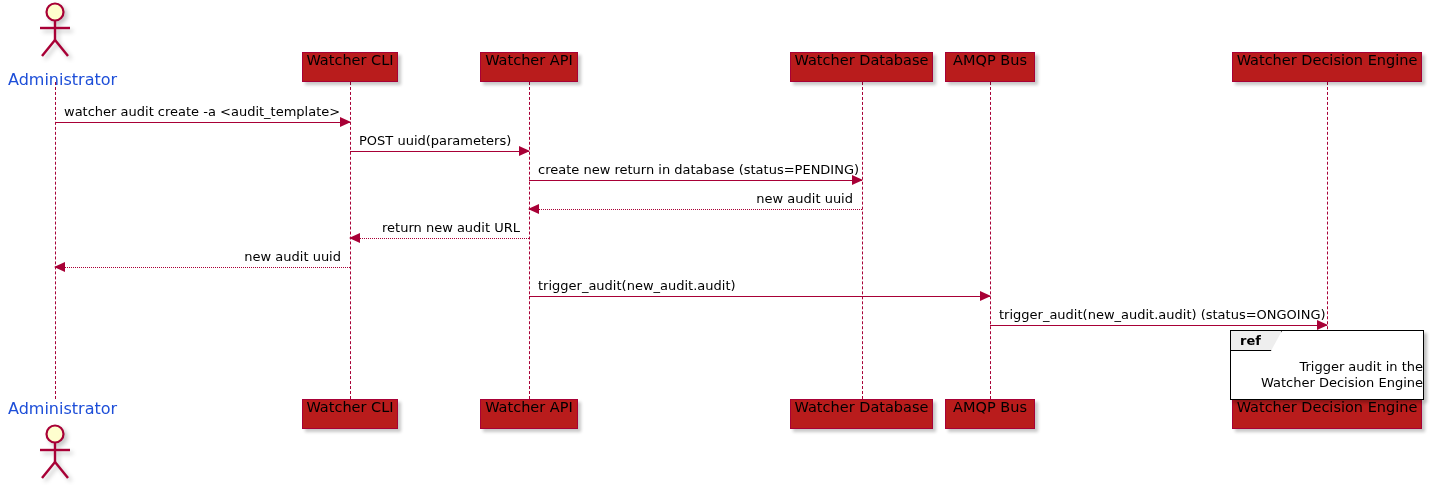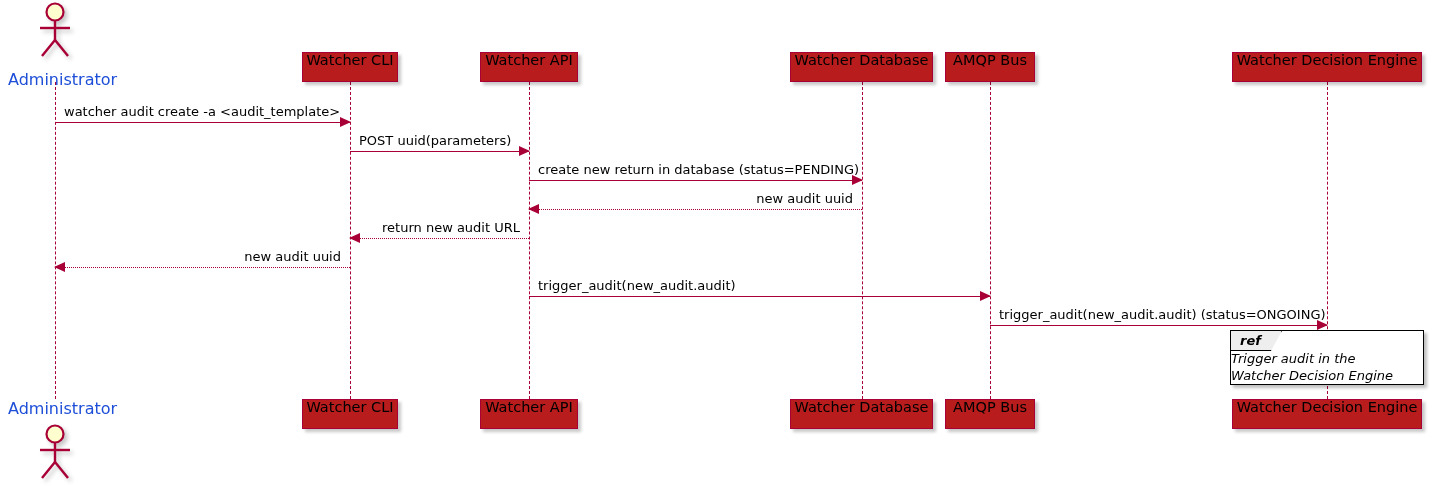--- a/index.html
+++ b/index.html
@@ -61,21 +61,21 @@
     box-sizing:border-box;
     background:#EEEEEE;border-right:1.5px solid #000;border-bottom:1.5px solid #000;
     display:flex;align-items:center;
     padding:0 9px 0 9px;
     font-size:13px;font-weight:bold;color:#000;
     clip-path:polygon(0 0,100% 0,calc(100% - 11px) 100%,0 100%);
     padding-right:20px;
   }
   .ref-body{
     position:absolute;left:0;right:0;top:20px;bottom:0;
-    display:flex;flex-direction:column;align-items:flex-start;justify-content:center;
+    display:flex;flex-direction:column;align-items:flex-end;justify-content:center;
     font-size:13px;color:#000;line-height:1.25;text-align:center;
   }
 </style>
 </head>
 <body>
 
 <div id="canvas">
     <div class="lifeline" style="left: 54.5px; top: 82px; height: 317px;"></div>
     <div class="lifeline" style="left: 349.5px; top: 82px; height: 317px;"></div>
     <div class="lifeline" style="left: 528.5px; top: 82px; height: 317px;"></div>
@@ -165,20 +165,20 @@
     <div class="msg solid right" style="left: 529px; width: 461px; top: 296px;">
       <div class="line"></div>
       <div class="head"></div>
       <div class="label">trigger_audit(new_audit.audit)</div>
     </div>
     <div class="msg solid right" style="left: 990px; width: 337px; top: 325px;">
       <div class="line"></div>
       <div class="head"></div>
       <div class="label">trigger_audit(new_audit.audit) (status=ONGOING)</div>
     </div>
-    <div class="ref" style="left: 1230px; top: 330px; width: 194px; height: 55px; font-style: italic;">
+    <div class="ref" style="left: 1230px; top: 330px; width: 194px; height: 70px;">
       <div class="ref-tab">ref</div>
       <div class="ref-body">
         <div>Trigger audit in the</div>
         <div>Watcher Decision Engine</div>
       </div>
     </div>
   </div>
 
 </body></html>

